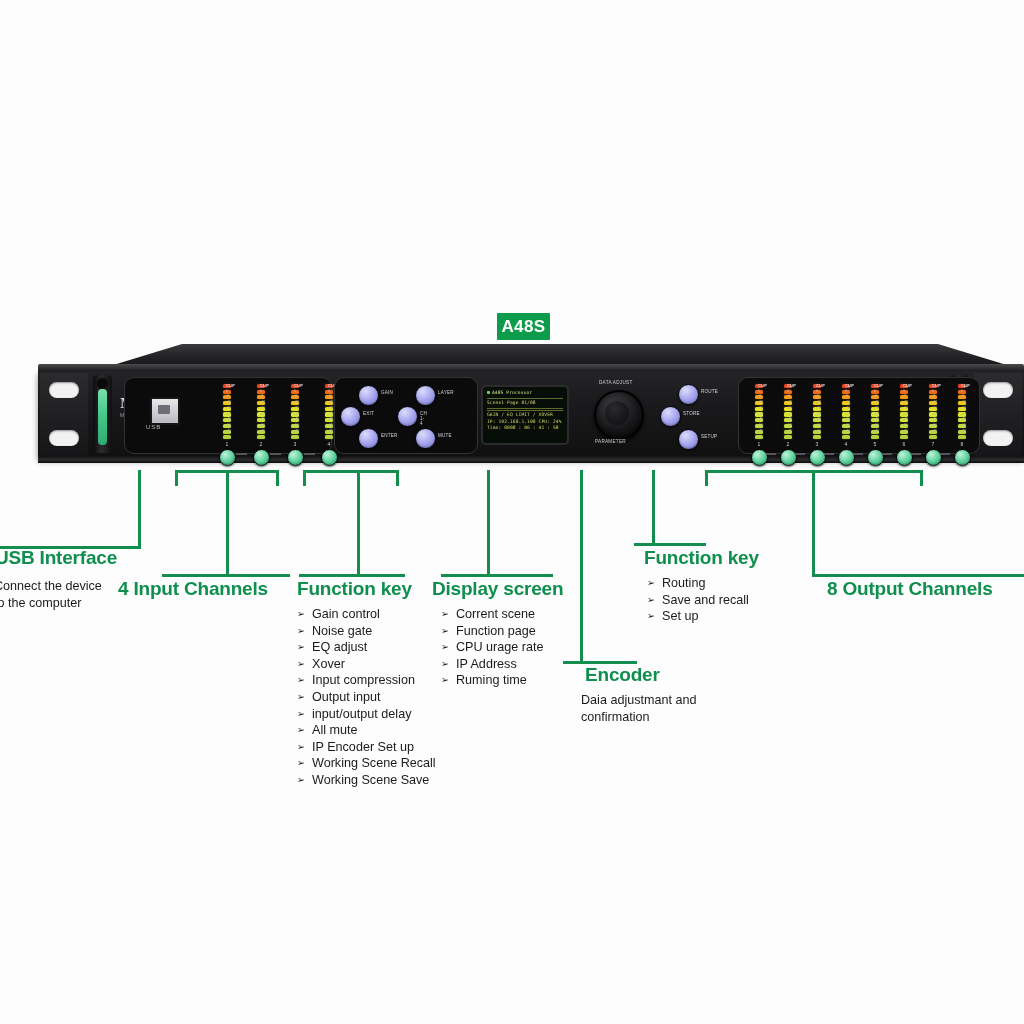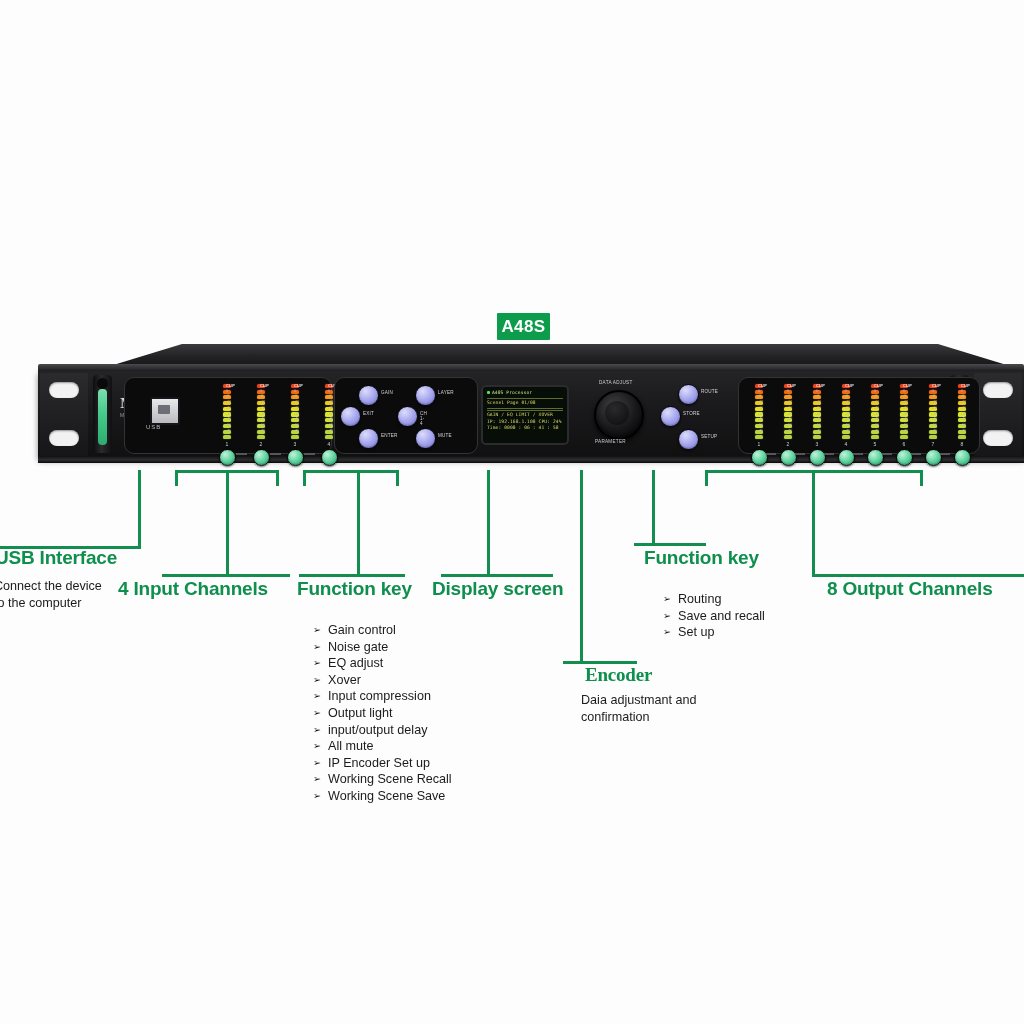--- a/index.html
+++ b/index.html
@@ -127,21 +127,21 @@
   .enc-lbl{position:absolute;font-size:4.6px;color:#cdcdd3;letter-spacing:.3px;filter:blur(.35px);}
 
   
   .ln{position:absolute;background:#138e4f;}
   .lnv{width:3px;} .lnh{height:3px;}
 
   
   .ttl{position:absolute;color:#0f8f4e;font-weight:bold;letter-spacing:-.2px;white-space:nowrap;}
   .ttl.big{font-size:19px;}
   .body{position:absolute;font-size:12.6px;color:#1b1b1b;line-height:16.5px;}
-  ul.bul{list-style:none;margin:16px;padding:0;}
+  ul.bul{list-style:none;margin:0;padding:0;}
   ul.bul li{position:relative;padding-left:15px;font-size:12.6px;color:#1b1b1b;line-height:16.6px;}
   ul.bul li:before{content:"\27A2";position:absolute;left:0;top:0;font-size:9.5px;color:#111;}
   .softblur{filter:blur(.22px);}
 </style>
 </head>
 <body>
 
 <div class="stage">
 
   <div class="badge">A48S</div>
@@ -597,31 +597,38 @@
 
   <div class="ttl big" style="left:118px;top:578px;">4 Input Channels</div>
 
   <div class="ttl big" style="left:297px;top:578px;">Function key</div>
   <ul class="bul softblur" id="fn-left-list" style="position:absolute;left:297px;top:606px;width:150px;">
       <li>Gain control</li>
       <li>Noise gate</li>
       <li>EQ adjust</li>
       <li>Xover</li>
       <li>Input compression</li>
-      <li>Output light</li>
+      <li>Output input</li>
       <li>input/output delay</li>
       <li>All mute</li>
       <li>IP Encoder Set up</li>
       <li>Working Scene Recall</li>
       <li>Working Scene Save</li>
     </ul>
 
   <div class="ttl big" style="left:432px;top:578px;">Display screen</div>
-
-  <div class="ttl big" style="left:585px;top:664px;font-family:Liberation Serif, serif;">Encoder</div>
+  <ul class="bul softblur" id="display-list" style="position:absolute;left:441px;top:606px;width:140px;">
+      <li>Corrent scene</li>
+      <li>Function page</li>
+      <li>CPU urage rate</li>
+      <li>IP Address</li>
+      <li>Ruming time</li>
+    </ul>
+
+  <div class="ttl big" style="left:585px;top:664px;">Encoder</div>
   <div class="body softblur" style="left:581px;top:692px;width:125px;">Daia adjustmant and confirmation</div>
 
   <div class="ttl big" style="left:644px;top:547px;">Function key</div>
   <ul class="bul softblur" id="fn-right-list" style="position:absolute;left:647px;top:575px;width:150px;">
       <li>Routing</li>
       <li>Save and recall</li>
       <li>Set up</li>
     </ul>
 
   <div class="ttl big" style="left:827px;top:578px;">8 Output Channels</div>

